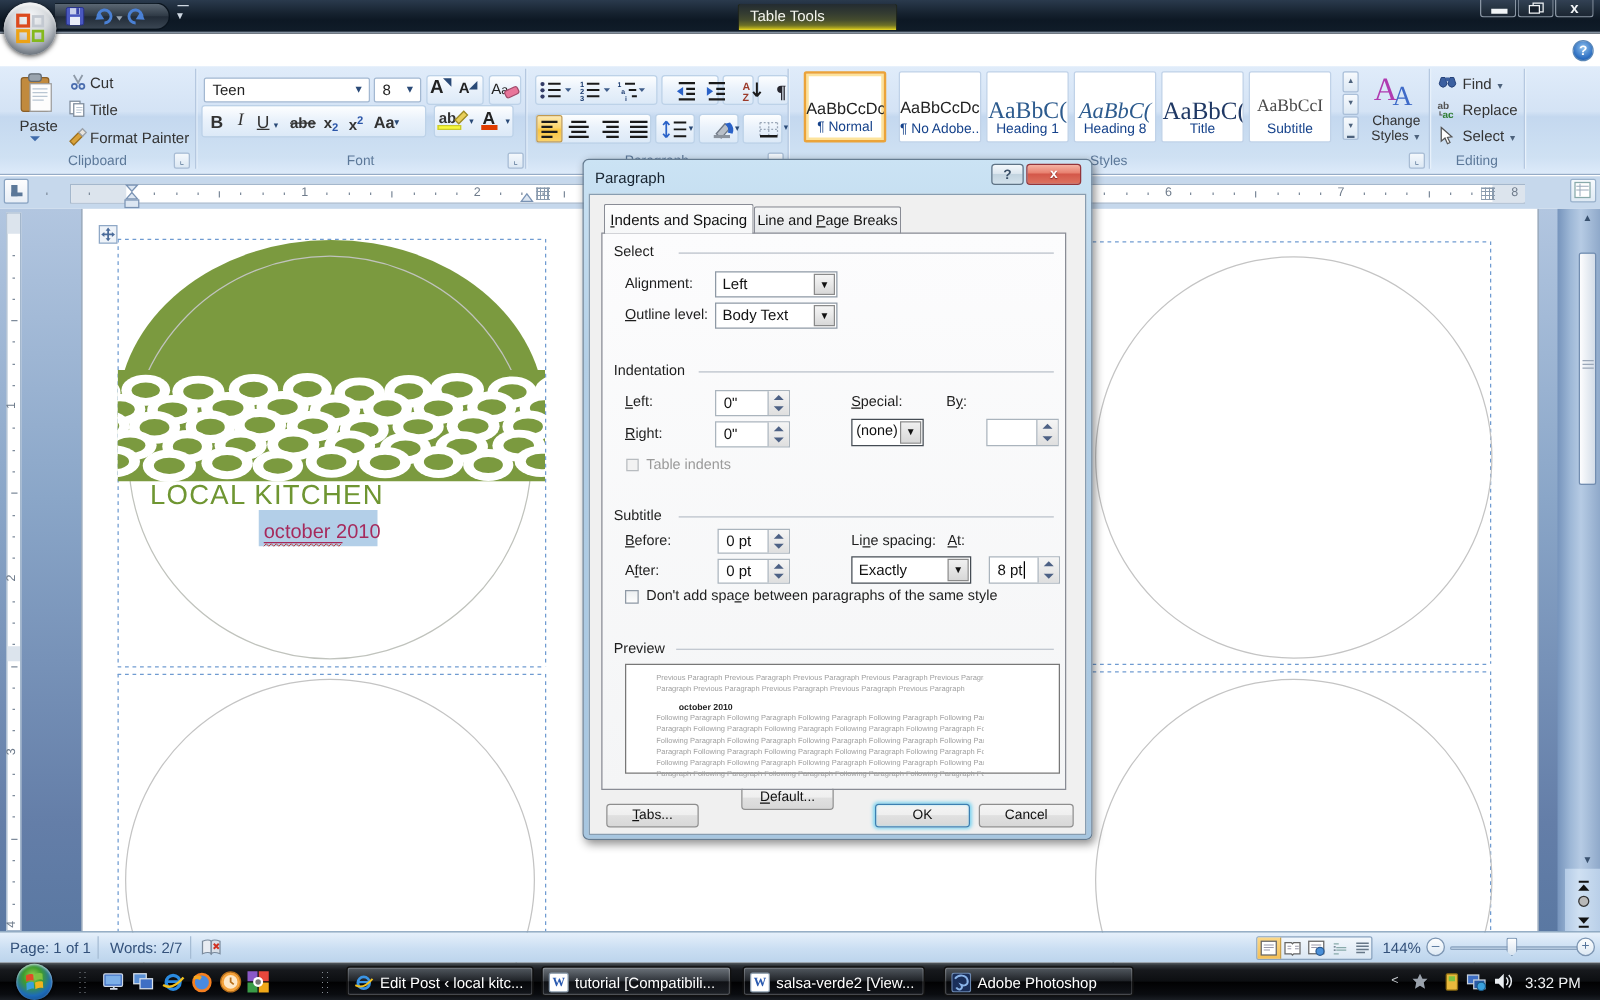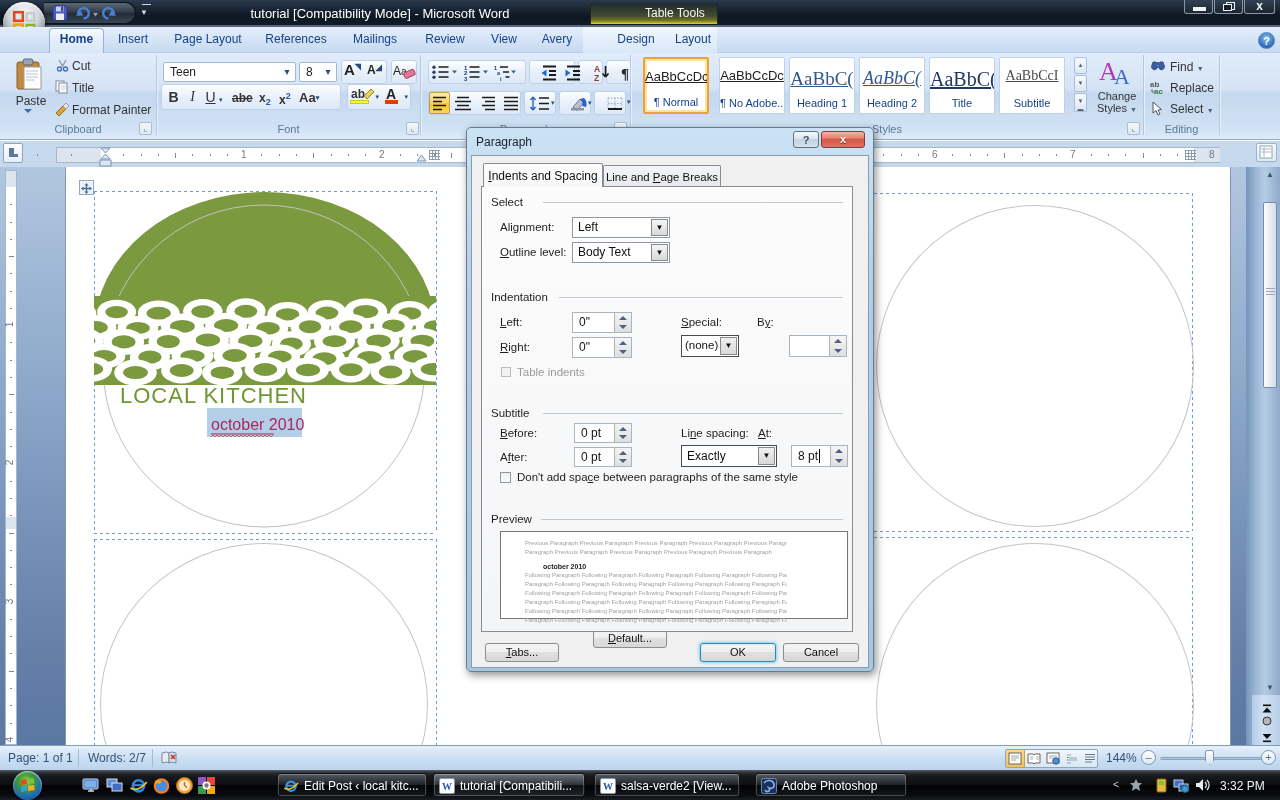--- a/index.html
+++ b/index.html
@@ -13,21 +13,21 @@
   background:linear-gradient(#2a3a4d 0%, #16222f 40%, #0d1824 60%, #101c29 92%, #8a97a6 96%, #303a46 100%); }
 #titletext { position:absolute; top:6px; left:0; width:760px; text-align:center;
   color:#fff; font-size:13px; }
 #qat { position:absolute; top:2px; left:44px; width:92px; height:22px;
   border-radius:0 11px 11px 0; background:linear-gradient(#5c6874,#2f3a46 48%,#222c38 52%,#3a4653);
   border:1px solid #0a141e; border-left:none; }
 #qatdrop { position:absolute; top:8px; left:140px; width:14px; height:12px; color:#cfd8e2; font-size:8px; }
 #ttools { position:absolute; top:3px; left:590px; width:128px; height:21px; border-radius:3px 3px 0 0;
   background:linear-gradient(#232b31 0%, #333b31 35%, #454c2e 62%, #6d7026 82%, #b0a81e 93%, #ecdc28 100%);
   border-left:1px solid #20261a; border-right:1px solid #20261a; }
-#ttools span { position:absolute; left:9px; top:3px; color:#f5f5ef; font-size:12px;margin-left:45px; }
+#ttools span { position:absolute; left:9px; top:3px; color:#f5f5ef; font-size:12px; }
 .winbtn { position:absolute; top:0; height:14px; background:rgba(255,255,255,0.04);
   border:1px solid #8a96a4; border-top:none; border-radius:0 0 3px 3px; color:#f0f3f6; text-align:center; }
 
 #tabrow { position:absolute; top:27px; left:0; width:1280px; height:26px;
   background:linear-gradient(#e3eefb,#c7daf1); border-bottom:1px solid #b9cde6; }
 .rtab { position:absolute; top:5px; font-size:12px; color:#15428b; text-align:center; }
 #hometab { position:absolute; top:1px; left:49px; width:55px; height:25px;
   background:linear-gradient(#f8fbfe,#e6eefb 45%,#d8e6f6); border:1px solid #96b2d4; border-bottom:none;
   border-radius:4px 4px 0 0; }
 
@@ -39,21 +39,21 @@
 .launcher { position:absolute; width:13px; height:13px; border:1px solid #a8bcd4; border-radius:2px;
   color:#5c7899; font-size:8px; line-height:11px; text-align:center; background:linear-gradient(#f4f8fc,#dce8f4); }
 .ribtext { font-size:12px; color:#333; }
 .combo { position:absolute; background:#fff; border:1px solid #a3b8d1; border-radius:2px; font-size:12px; color:#222; }
 .comboarrow { position:absolute; right:1px; top:0; bottom:0; width:14px; color:#2a4a77;
   font-size:10px; text-align:center; line-height:17px; }
 .bgroup { position:absolute; border:1px solid #bdd2e8; border-radius:3px;
   background:linear-gradient(#fdfeff,#eaf2fb 45%,#dce9f7); }
 .stylecard { position:absolute; top:4px; width:66px; height:57px; background:#fff;
   border:1px solid #c0d2e8; border-radius:2px; text-align:center; overflow:hidden; }
-.scs { margin-top:10px; color:#222; white-space:nowrap;text-decoration:underline; }
+.scs { margin-top:20px; color:#222; white-space:nowrap; }
 .scl { position:absolute; bottom:4px; width:100%; font-size:11px; color:#15428b; white-space:nowrap; }
 .sbtn { position:absolute; left:0; width:13px; background:linear-gradient(#f7fafd,#dce8f4);
   border:1px solid #aabfd8; border-radius:2px; font-size:6px; color:#4d627c; text-align:center; line-height:15px; }
 
 #rulerband { position:absolute; top:141px; left:0; width:1280px; height:26px; background:#c6d8ec; }
 #hruler { position:absolute; top:6px; left:56px; width:1164px; height:16px;
   background:#fff; border:1px solid #a4b7cc; }
 .tick { position:absolute; background:#7e8b9b; }
 .ruleno { position:absolute; top:1px; font-size:10px; color:#6e7b8b; }
 .tblmark { position:absolute; top:2px; width:11px; height:10px;
@@ -306,21 +306,20 @@
       <rect x="6" y="2.5" width="8" height="5" fill="#c8d0ec"></rect>
       <rect x="6" y="9.5" width="8" height="6.5" fill="#e8ecf8"></rect>
       <rect x="11" y="2.5" width="2.4" height="5" fill="#3a46a8"></rect>
       <path d="M28.5 10 A5.2 5.2 0 1 1 33.5 14.4" fill="none" stroke="#4a80d4" stroke-width="2.3"></path>
       <path d="M29.5 5.2 L26.2 11.8 L33.4 11.4 Z" fill="#4a80d4"></path>
       <path d="M43 9 h5 l-2.5 3.5 z" fill="#9aa4b0"></path>
       <path d="M63.5 10 A5.2 5.2 0 1 0 58.5 14.4" fill="none" stroke="#4a80d4" stroke-width="2.3"></path>
       <path d="M62.5 5.2 L65.8 11.8 L58.6 11.4 Z" fill="#4a80d4"></path>
     </svg>
     <div id="qatdrop">▼<div style="position:absolute;top:-4px;left:2px;width:9px;height:1px;background:#cfd8e2"></div></div>
-    <div id="titletext">tutorial [Compatibility Mode]  -  Microsoft Word</div>
     <div id="ttools">
         <span>Table Tools</span>
       </div>
     <div class="winbtn" style="left:1184px;width:29px;">
         <div style="position:absolute;left:8px;top:7px;width:13px;height:3.5px;background:#f0f3f6"></div>
       </div>
     <div class="winbtn" style="left:1214px;width:29px;">
       <div style="position:absolute;left:11px;top:2px;width:9px;height:8px;border:1px solid #f0f3f6"></div>
       <div style="position:absolute;left:8px;top:4px;width:9px;height:7px;border:1.5px solid #f0f3f6;background:#141e2b"></div>
     </div>
@@ -328,34 +327,20 @@
     <div class="abs" style="left:3px;top:2px;width:42px;height:42px;border-radius:50%;
       background:radial-gradient(circle at 50% 26%, #f4f6f8, #d4d8dc 40%, #a8aeb6 65%, #7e858d 88%, #6a7178);
       box-shadow:0 1px 4px rgba(0,0,0,0.7), inset 0 -3px 5px rgba(90,98,108,0.55), inset 0 2px 2px rgba(255,255,255,0.9);">
       <svg width="42" height="42" viewBox="0 0 42 42">
         <rect x="11.2" y="10.2" width="8.6" height="8.6" fill="none" stroke="#dc4a1e" stroke-width="2.6"></rect>
         <rect x="23.6" y="11.2" width="7.6" height="7.6" fill="none" stroke="#c3c9d1" stroke-width="2.2"></rect>
         <rect x="11.2" y="22.6" width="8.6" height="8.6" fill="none" stroke="#eda215" stroke-width="2.6"></rect>
         <rect x="23.6" y="22.9" width="7.6" height="7.6" fill="none" stroke="#84b81e" stroke-width="2.2"></rect>
       </svg>
     </div>
-  </div>
-  <div id="tabrow">
-    <div class="abs" style="left:583px;top:0;width:134px;height:26px;background:linear-gradient(#f0f6fd,#d8e7f8)"></div>
-    <div id="hometab"></div>
-    <div class="rtab" style="left:49px;width:55px;font-weight:bold;">Home</div>
-    <div class="rtab" style="left:110px;width:46px;">Insert</div>
-    <div class="rtab" style="left:164px;width:88px;">Page Layout</div>
-    <div class="rtab" style="left:258px;width:76px;">References</div>
-    <div class="rtab" style="left:342px;width:66px;">Mailings</div>
-    <div class="rtab" style="left:416px;width:58px;">Review</div>
-    <div class="rtab" style="left:482px;width:44px;">View</div>
-    <div class="rtab" style="left:532px;width:50px;">Avery</div>
-    <div class="rtab" style="left:608px;width:56px;">Design</div>
-    <div class="rtab" style="left:662px;width:62px;">Layout</div>
   </div>
   <div id="ribbon">
 
     <div class="grpsep" style="left:156px"></div>
     <div class="grpsep" style="left:420px"></div>
     <div class="grpsep" style="left:630px"></div>
     <div class="grpsep" style="left:1143px"></div>
     <div class="grpsep" style="left:1219px"></div>
 
     <div class="abs" style="left:0;top:0;width:156px;height:87px">
@@ -522,21 +507,21 @@
       <div class="stylecard" style="left:88px">
           <div class="scs" style="font-size:13px">AaBbCcDc</div>
           <div class="scl">¶ No Adobe...</div>
         </div>
       <div class="stylecard" style="left:158px">
           <div class="scs" style="font-size:19px;color:#2d5b8e;font-family:'Liberation Serif',serif">AaBbC(</div>
           <div class="scl">Heading 1</div>
         </div>
       <div class="stylecard" style="left:228px">
           <div class="scs" style="font-size:18px;font-style:italic;color:#2d5b8e;font-family:'Liberation Serif',serif">AaBbC(</div>
-          <div class="scl">Heading 2</div>
+          <div class="scl">Heading 8</div>
         </div>
       <div class="stylecard" style="left:298px">
           <div class="scs" style="font-size:20px;color:#1f3864;font-family:'Liberation Serif',serif">AaBbC(</div>
           <div class="scl">Title</div>
         </div>
       <div class="stylecard" style="left:368px">
           <div class="scs" style="font-size:14px;color:#4a4a4a;font-family:'Liberation Serif',serif">AaBbCcI</div>
           <div class="scl">Subtitle</div>
         </div>
       <div class="abs" style="left:443px;top:4px;width:13px;height:56px">

